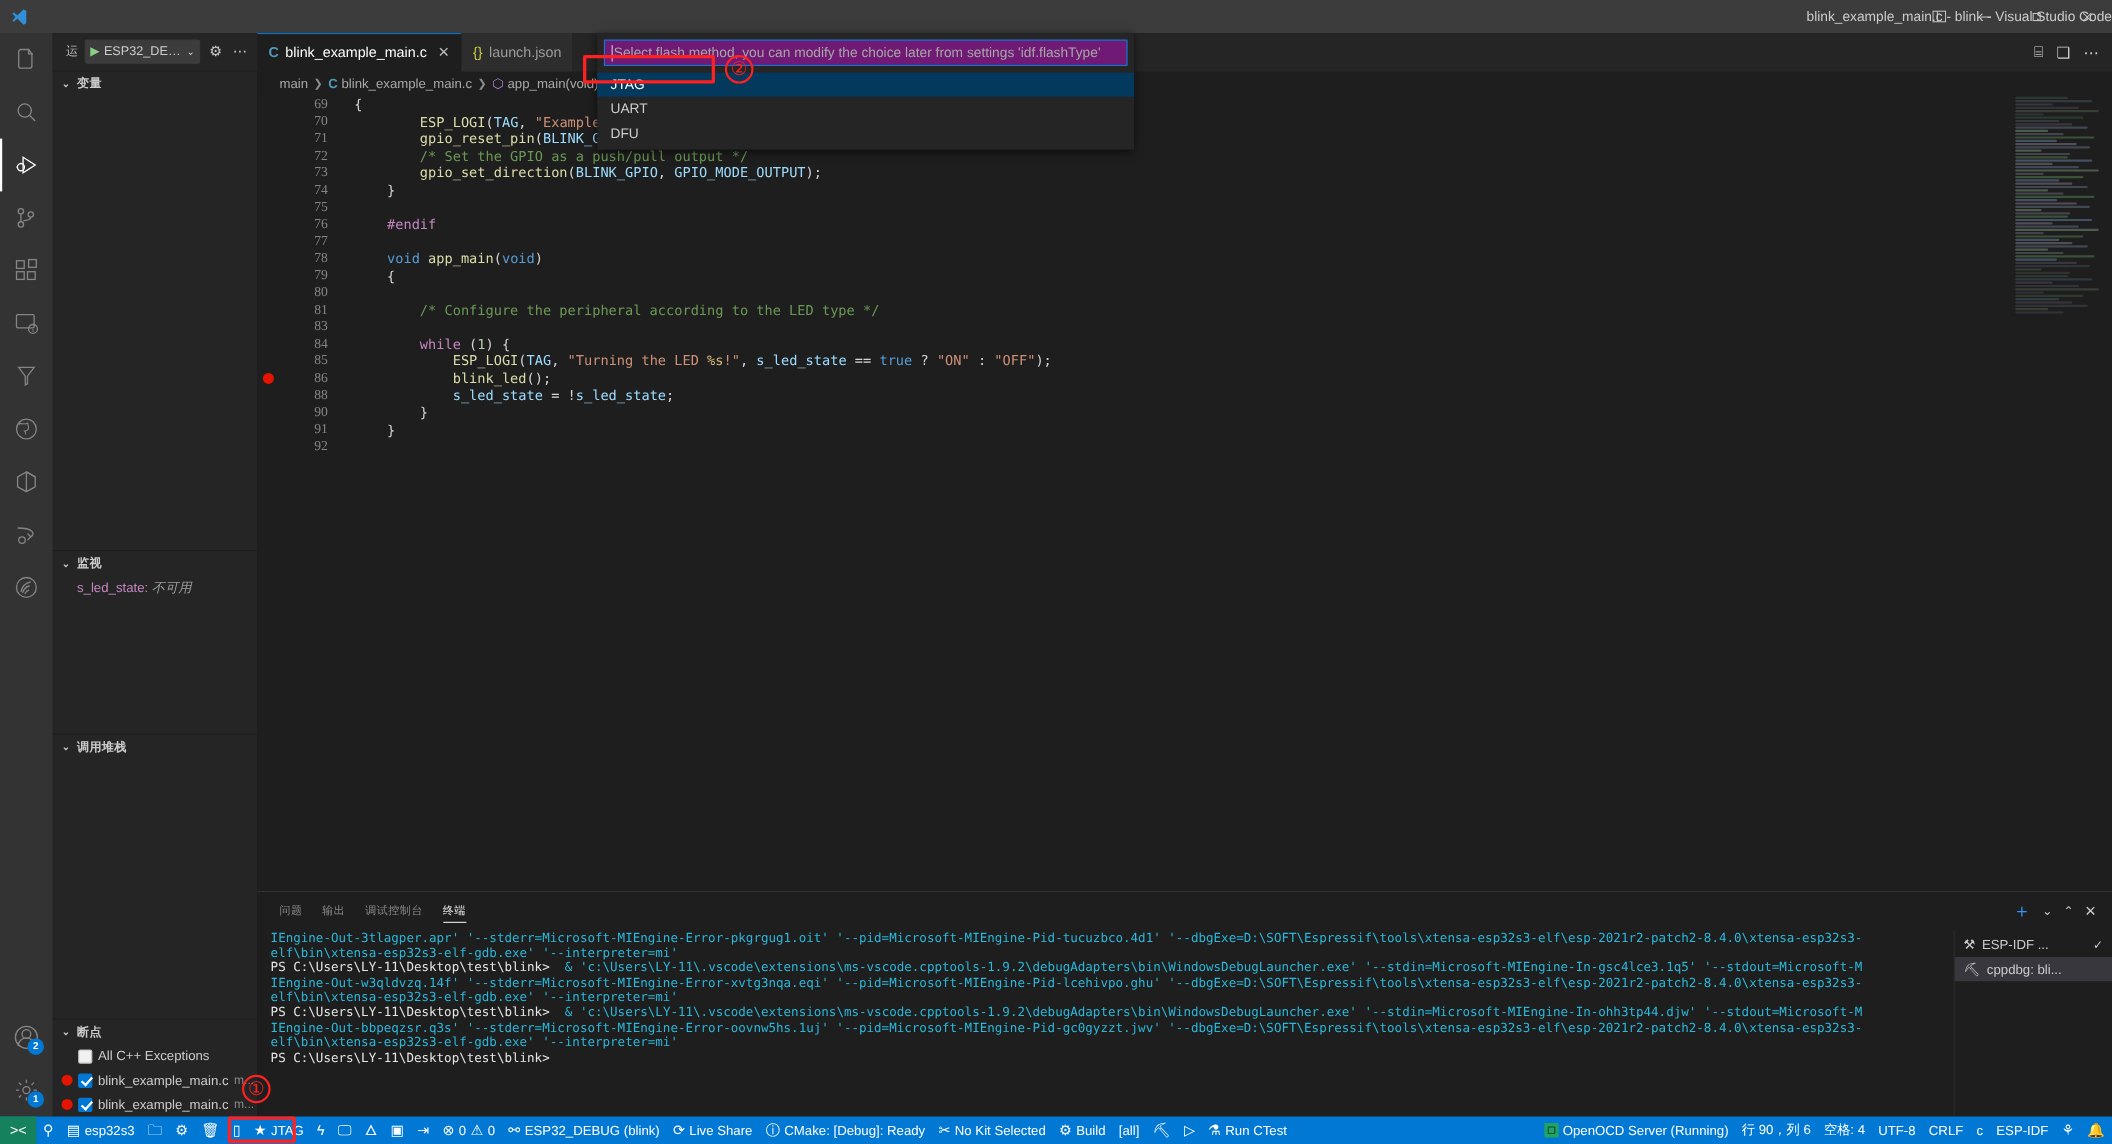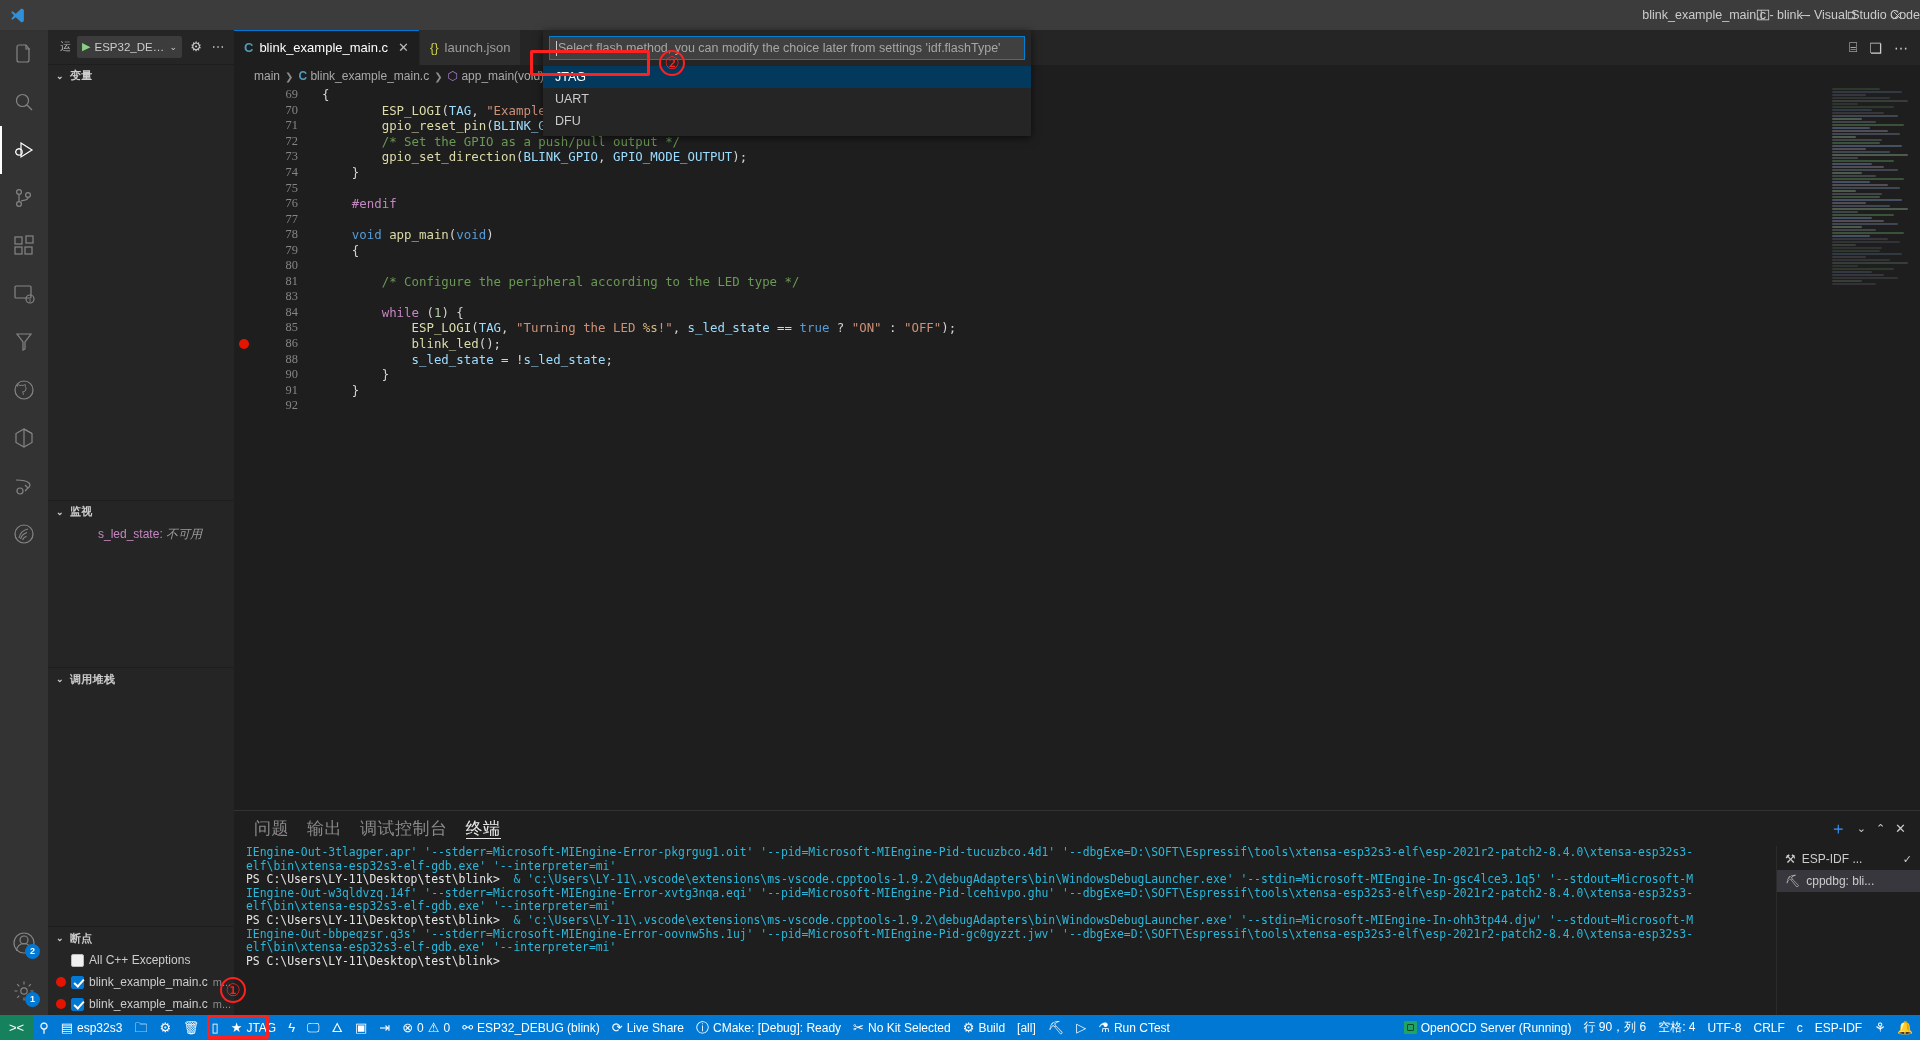--- a/index.html
+++ b/index.html
@@ -79,21 +79,21 @@
   .debug-select .chev { margin-left: auto; font-size: 9px; color: #cccccc; }
   .hdr-icon { color: #cccccc; font-size: 13px; width: 18px; text-align: center; cursor: pointer; }
 
   .pane { border-top: 1px solid #1e1e1e; display: flex; flex-direction: column; }
   .pane-title {
     height: 22px; display: flex; align-items: center; gap: 4px;
     font-size: 11px; font-weight: bold; color: #cccccc; padding-left: 6px; letter-spacing: .3px;
   }
   .twisty { font-size: 9px; display:inline-block; width: 12px; text-align:center; color:#cccccc;}
   .pane-body { flex: 1 1 auto; overflow: hidden; }
-  .watch-row { padding: 3px 0 0 22px; font-size: 12px; margin-left: 28px; }
+  .watch-row { padding: 3px 0 0 22px; font-size: 12px; }
   .watch-name { color: #c586c0; }
   .watch-val { color: #9d9d9d; font-style: italic; }
 
   
   .bp-row {
     display: flex; align-items: center; gap: 5px; height: 22px; padding-left: 8px;
     font-size: 12px; white-space: nowrap;
   }
   .bp-dot { width: 10px; height: 10px; border-radius: 50%; background: #e51400; flex: 0 0 10px; }
   .bp-dot.hidden { background: transparent; }
@@ -163,21 +163,21 @@
   }
   .mm-line { height: 2px; margin: 1px 0 0 4px; border-radius: 1px; }
 
   
   .quickpick {
     position: absolute; top: 30px; left: 543px; width: 488px; z-index: 40;
     background: #252526; box-shadow: 0 2px 8px rgba(0,0,0,.6);
   }
   .qp-inputwrap { padding: 6px; background: #252526; }
   .qp-input {
-    height: 24px; background: #404040; border: 1px solid #007fd4; color: #cccccc;
+    height: 24px; background: #701a75; border: 1px solid #007fd4; color: #cccccc;
     font-size: 12.5px; display: flex; align-items: center; padding: 0 6px; position: relative;
   }
   .qp-caret { width: 1px; height: 15px; background: #cccccc; margin-right: 1px; }
   .qp-placeholder { color: #a6a6a6; font-size: 12.5px; }
   .qp-list { padding-bottom: 4px; }
   .qp-item { height: 22px; display: flex; align-items: center; padding-left: 12px; font-size: 12.5px; color: #cccccc; }
   .qp-item.selected { background: #04395e; color: #ffffff; }
 
   
   .annot-rect {
@@ -188,21 +188,21 @@
     position: absolute; width: 26px; height: 26px; border: 2.5px solid #ff2020;
     border-radius: 50%; color: #ff2020; font-size: 17px; line-height: 22px; text-align: center;
     pointer-events: none; z-index: 60; font-family: "DejaVu Sans", sans-serif;
   }
 
   
   .panel { height: 205px; flex: 0 0 205px; background: #1e1e1e; display: flex; flex-direction: column; border-top: 1px solid #323232;}
   .panel-header { height: 35px; display: flex; align-items: center; position: relative; }
   .panel-tabs { display: flex; align-items: center; gap: 18px; padding-left: 20px; height: 35px; }
   .p-tab {
-    font-size: 17px; color: #8a8a8a; height: 35px; line-height: 35px; position: relative; cursor: pointer;
+    font-size: 10px; color: #8a8a8a; height: 35px; line-height: 35px; position: relative; cursor: pointer;
     letter-spacing: .5px;
     font-family: Liberation Serif, serif;
   }
   .p-tab.active { color: #e7e7e7; }
   .p-tab.active::after {
     content:''; position: absolute; left: 0; right: 0; bottom: 7px; height: 1px; background: #e7e7e7;
   }
   .panel-actions { margin-left: auto; display: flex; align-items: center; gap: 10px; padding-right: 14px; color: #cccccc; font-size: 13px; }
   .panel-main { flex: 1 1 auto; display: flex; min-height: 0; }
   .term-body {

